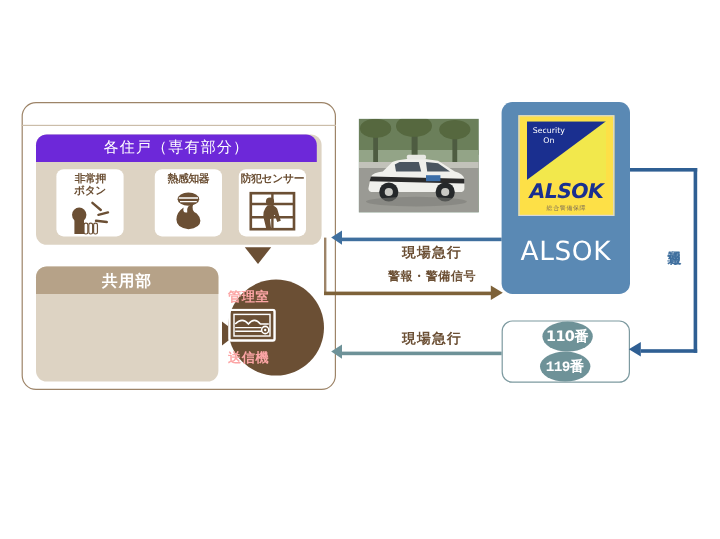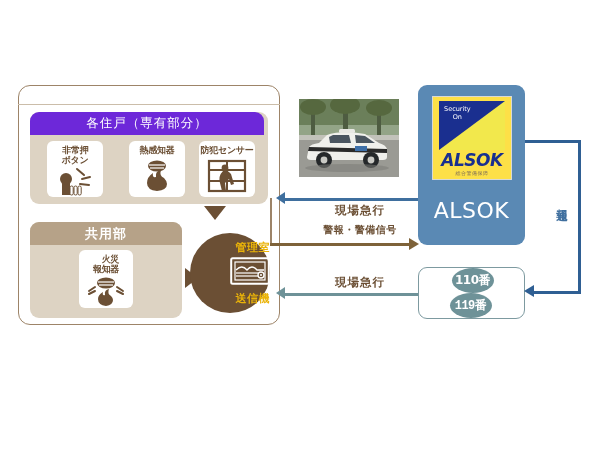--- a/index.html
+++ b/index.html
@@ -99,23 +99,23 @@
     width:0;height:0;
     border-top:10px solid transparent;
     border-bottom:10px solid transparent;
     border-left:13px solid #6b4f34;
   }
 
   
   #ctrl-circle{
     left:190px;top:233px;width:80px;height:80px;
     background:#6b4f34;border-radius:50%;
-    display:flex;flex-direction:column;align-items:flex-end;
+    display:flex;flex-direction:column;align-items:flex-start;
     justify-content:center;
-    color:#eab308;
+    color:#fca5a5;
   }
   #ctrl-top{font-size:11px;font-weight:bold;letter-spacing:0.5px;}
   #ctrl-bottom{font-size:11px;font-weight:bold;letter-spacing:0.5px;}
   #ctrl-icon{margin:2px 0;}
 
   
   #photo{
     left:299px;top:99px;width:100px;height:78px;
     background:#8fa89a;
     overflow:hidden;
@@ -323,40 +323,20 @@
         <path d="M13 9 L27 9" stroke="#ffffff" stroke-width="1.2"></path>
 
         <path d="M20 32 Q10 31 10 24 Q10 18 16 14 Q15 19 19 18 Q18 12 24 11 Q22 17 27 19 Q30 22 30 25 Q30 31 20 32 Z" fill="#6b4f34"></path>
       </svg>
     </div>
   </div>
 
   <div class="abs" id="sec-common"></div>
   <div class="abs" id="sec-common-head">共用部</div>
 
-  <div class="abs devcard" id="dev-fire">
-    <div class="devlabel">
-      <span>火災</span><br>
-      <span>報知器</span>
-    </div>
-    <div class="devicon">
-      <svg width="42" height="32" viewBox="0 0 42 32">
-        <ellipse cx="21" cy="8" rx="9" ry="5.5" fill="#6b4f34"></ellipse>
-        <path d="M13 7 L29 7" stroke="#ffffff" stroke-width="1.2"></path>
-        <path d="M14 10 L28 10" stroke="#ffffff" stroke-width="1.2"></path>
-
-        <path d="M10 12 L4 16" stroke="#6b4f34" stroke-width="2" stroke-linecap="round"></path>
-        <path d="M10 16 L4 19" stroke="#6b4f34" stroke-width="2" stroke-linecap="round"></path>
-        <path d="M32 12 L38 16" stroke="#6b4f34" stroke-width="2" stroke-linecap="round"></path>
-        <path d="M32 16 L38 19" stroke="#6b4f34" stroke-width="2" stroke-linecap="round"></path>
-
-        <path d="M21 31 Q13 30 13 24 Q13 20 18 17 Q17 21 20 20 Q19 15 24 14 Q22 19 26 21 Q28 23 28 25 Q28 30 21 31 Z" fill="#6b4f34"></path>
-      </svg>
-    </div>
-  </div>
 
   <div class="abs" id="tri-down"></div>
   <div class="abs" id="tri-right"></div>
 
   <div class="abs" id="ctrl-circle">
     <div id="ctrl-top">管理室</div>
     <div id="ctrl-icon">
       <svg width="40" height="28" viewBox="0 0 40 28">
         <rect x="1.2" y="1.2" width="37.6" height="25.6" rx="1.5" fill="none" stroke="#ffffff" stroke-width="2"></rect>
         <rect x="5" y="5" width="30" height="18" fill="none" stroke="#ffffff" stroke-width="1.2"></rect>

